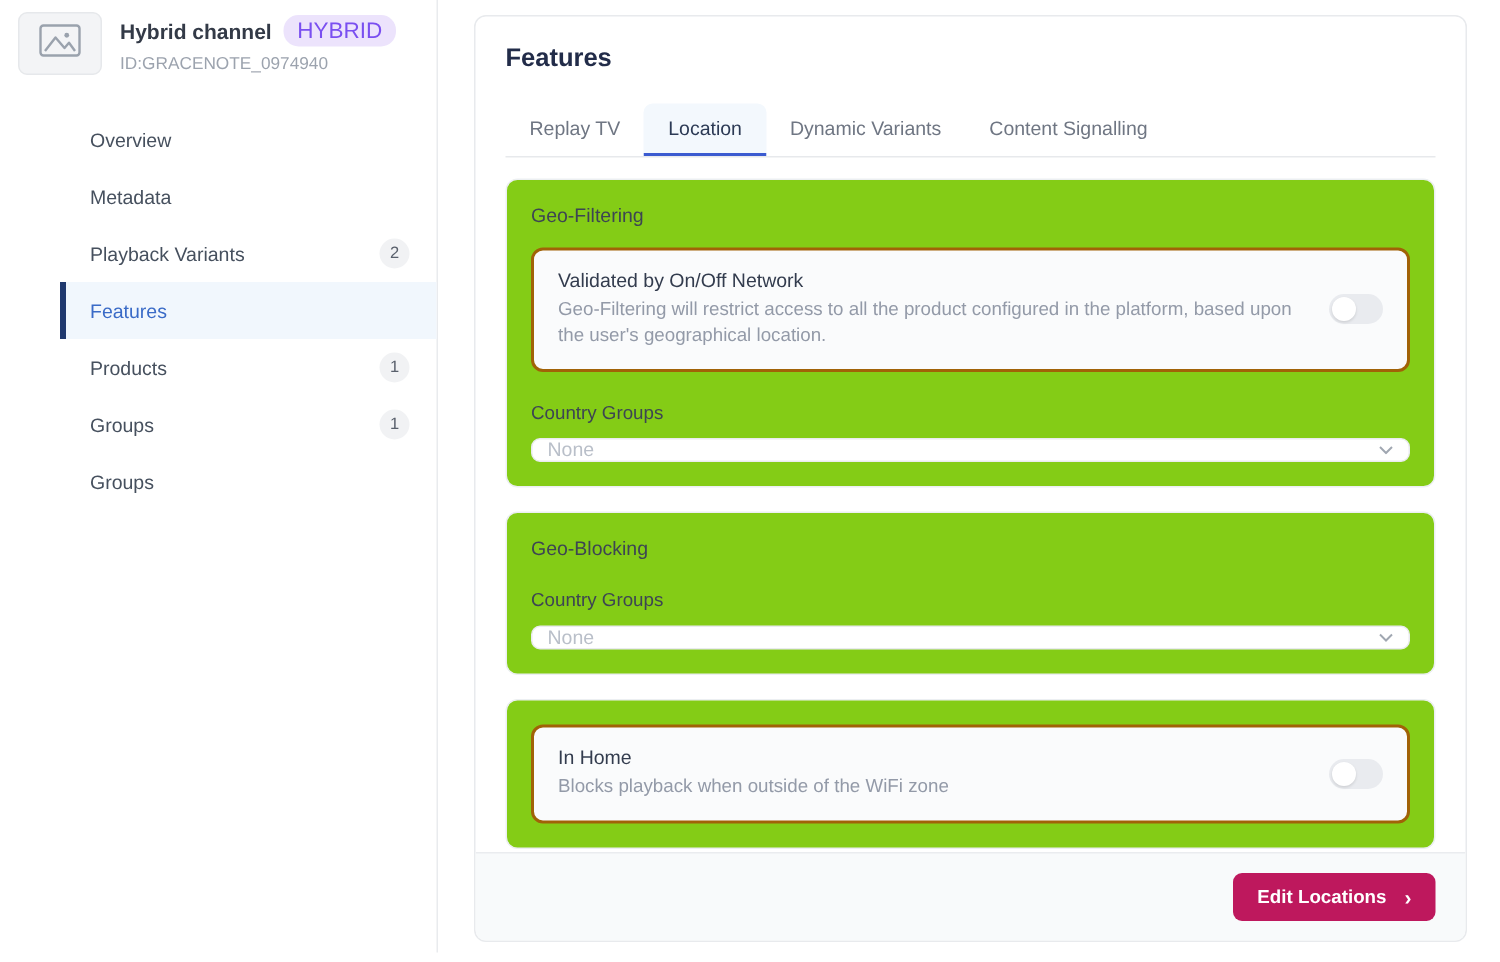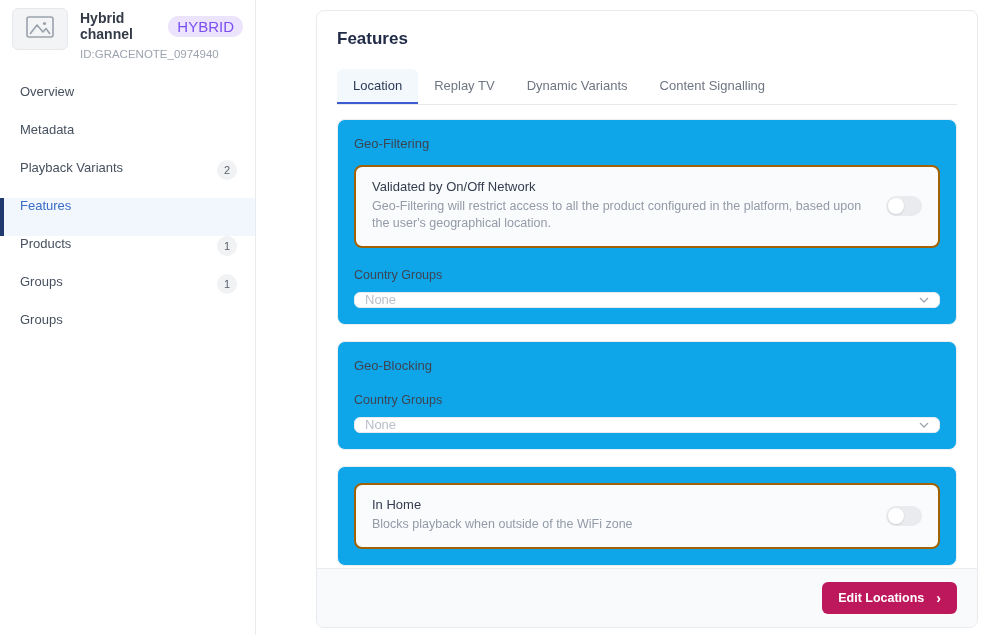--- a/index.html
+++ b/index.html
@@ -1,42 +1,42 @@
 <!DOCTYPE html>
 <html><head>
 <meta charset="utf-8">
 <style>
   * { margin:0; padding:0; box-sizing:border-box; }
   html,body { width:1000px; height:641px; background:#ffffff; font-family:"Liberation Sans", sans-serif; overflow:hidden; }
 
   
-  .sidebar { position:absolute; left:0; top:0; width:256px; height:635px; background:#ffffff; border-right:1px solid #e9ebee; }
+  .sidebar { position:absolute; left:0; top:0; width:292px; height:635px; background:#ffffff; border-right:1px solid #e9ebee; }
   .sidebar-header { display:flex; align-items:flex-start; gap:12px; padding:8px 12px 14px 12px; }
   .thumb { width:56px; height:42px; background:#f3f4f6; border:1px solid #e6e8eb; border-radius:6px; display:flex; align-items:center; justify-content:center; flex-shrink:0; }
   .sidebar-title-row { display:flex; align-items:center; gap:8px; margin-top:2px; }
   .sidebar-title { font-size:14px; font-weight:bold; color:#333a47; }
   .hybrid-badge { font-size:15px; color:#7a4ff0; background:#ece3fc; border-radius:10px; padding:2px 9px; font-weight:normal; }
   .sidebar-id { font-size:11.5px; color:#9ca3ae; margin-top:6px; }
   .nav { margin-top:10px; }
-  .nav-item { position:relative; display:flex; justify-content:space-between; height:38px; padding:0 18px 0 20px; font-size:13px; color:#46505e; cursor:pointer; }
+  .nav-item { position:relative; display:flex; align-items:center; justify-content:space-between; height:38px; padding:0 18px 0 20px; font-size:13px; color:#46505e; cursor:pointer;margin-left:40px; }
   .nav-item.active { background:#f1f7fd; color:#3a6bc7; }
   .nav-item.active::before { content:""; position:absolute; left:0; top:0; bottom:0; width:4px; background:#20396e; }
   .count { min-width:20px; height:20px; border-radius:50%; background:#f1f2f4; color:#59606c; font-size:11px; display:flex; align-items:center; justify-content:center; }
   .count:empty { display:none; }
 
   
   .main-card { position:absolute; left:316px; top:10px; width:662px; height:618px; background:#ffffff; border:1px solid #e8eaed; border-radius:8px; display:flex; flex-direction:column; overflow:hidden; }
   .card-body { flex:1; padding:18px 20px 0 20px; }
   .card-title { font-size:17px; font-weight:bold; color:#222c49; }
 
   .tabs { display:flex; margin-top:20px; border-bottom:1px solid #e7e9ec; }
   .tab { padding:9px 16px 11px 16px; font-size:13px; color:#6f7683; cursor:pointer; white-space:nowrap; }
   .tab.active { color:#2c3a55; background:#f3f8fd; border-bottom:2px solid #3b5bd0; padding-bottom:9px; border-top-left-radius:6px; border-top-right-radius:6px; }
 
-  .section { background:#0ea5e9; border:1px solid #eceff2; border-radius:8px; padding:16px; margin-top:14px; }
+  .section { background:#84cc16; border:1px solid #eceff2; border-radius:8px; padding:16px; margin-top:14px; }
   .section-label { font-size:13px; color:#3d4553; }
   .inner-card { position:relative; background:#fafbfc; border:2px solid #a16207; border-radius:8px; padding:12px 60px 14px 16px; margin-top:14px; }
   .inner-title { font-size:13px; color:#333c4e; }
   .inner-desc { font-size:12.5px; color:#939aa8; line-height:1.35; margin-top:4px; max-width:540px; }
   .toggle { position:absolute; right:16px; top:50%; transform:translateY(-50%); width:36px; height:20px; background:#e9ebef; border-radius:10px; cursor:pointer; }
   .toggle .knob { position:absolute; left:2px; top:2px; width:16px; height:16px; background:#ffffff; border-radius:50%; box-shadow:0 1px 2px rgba(0,0,0,0.12); }
 
   .field-label { font-size:12.5px; color:#3d4553; margin-top:20px; }
   .select { position:relative; margin-top:10px; height:16px; background:#ffffff; border:1px solid #e9ebee; border-radius:6px; display:flex; align-items:center; padding:0 28px 0 10px; cursor:pointer; }
   .select-value { font-size:13px; color:#b9bfc9; }
@@ -99,22 +99,22 @@
 
     </div>
   </nav>
 </aside>
 
 <main class="main-card">
   <div class="card-body">
     <h1 class="card-title">Features</h1>
 
     <div class="tabs">
+      <div class="tab">Replay TV</div>
       <div class="tab active">Location</div>
-      <div class="tab">Replay TV</div>
       <div class="tab">Dynamic Variants</div>
       <div class="tab">Content Signalling</div>
     </div>
 
     <section class="section">
       <div class="section-label">Geo-Filtering</div>
       <div class="inner-card">
         <div class="inner-title">Validated by On/Off Network</div>
         <div class="inner-desc">Geo-Filtering will restrict access to all the product configured in the platform, based upon the user's geographical location.</div>
         <div class="toggle">

